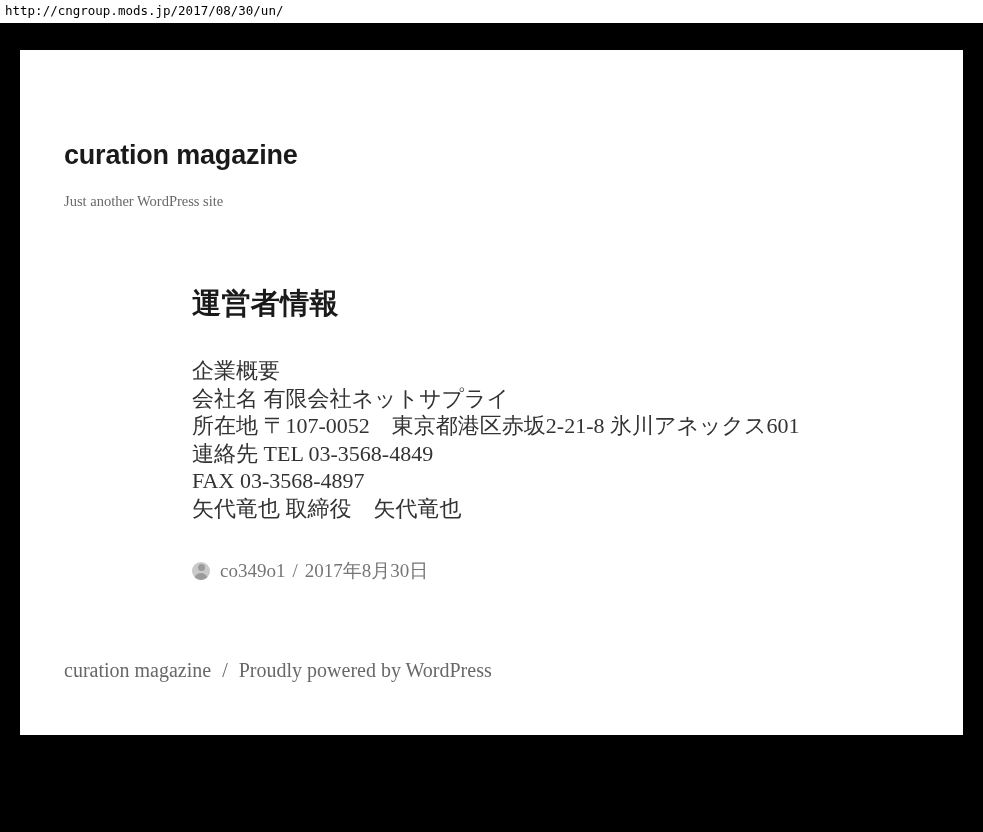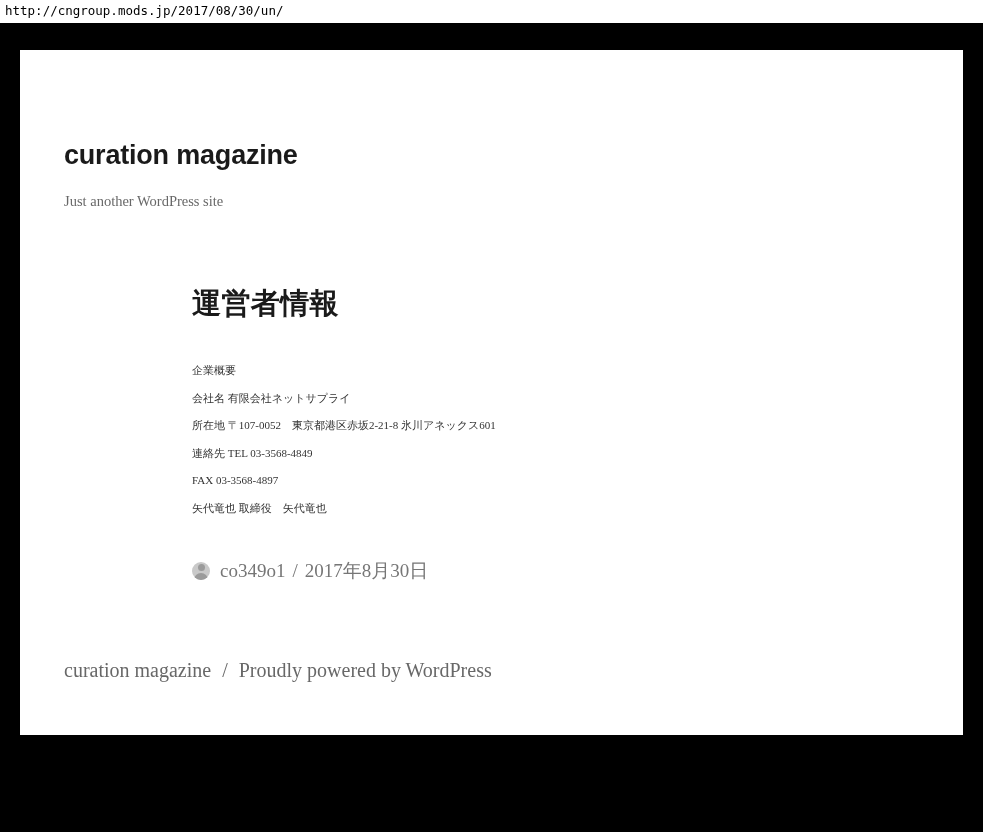--- a/index.html
+++ b/index.html
@@ -70,21 +70,21 @@
     font-family: "Liberation Sans", sans-serif;
     font-size: 29px;
     font-weight: bold;
     color: #1a1a1a;
     margin: 0;
     letter-spacing: 0.4px;
   }
   .entry-body {
     margin-top: 33px;
     font-family: "Liberation Serif", serif;
-    font-size: 11px;
+    font-size: 22px;
     color: #333333;
     line-height: 27.6px;
   }
   .entry-body p {
     margin: 0;
   }
   .entry-meta {
     margin-top: 35px;
     display: flex;
     align-items: center;

